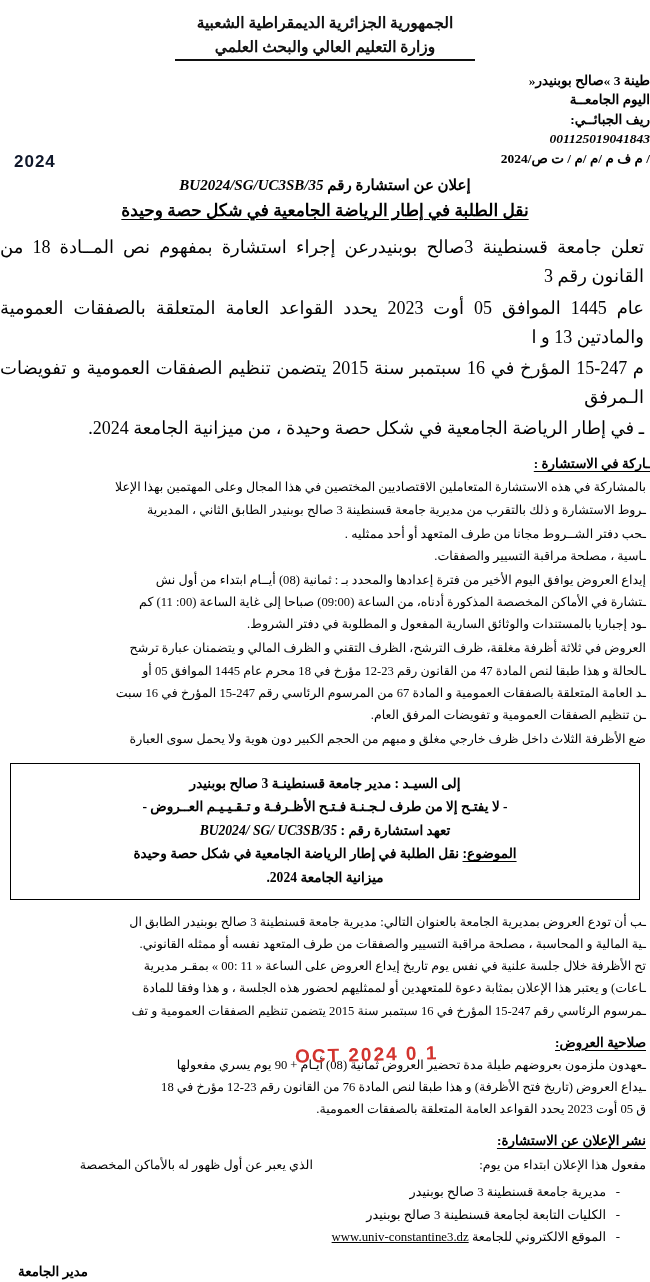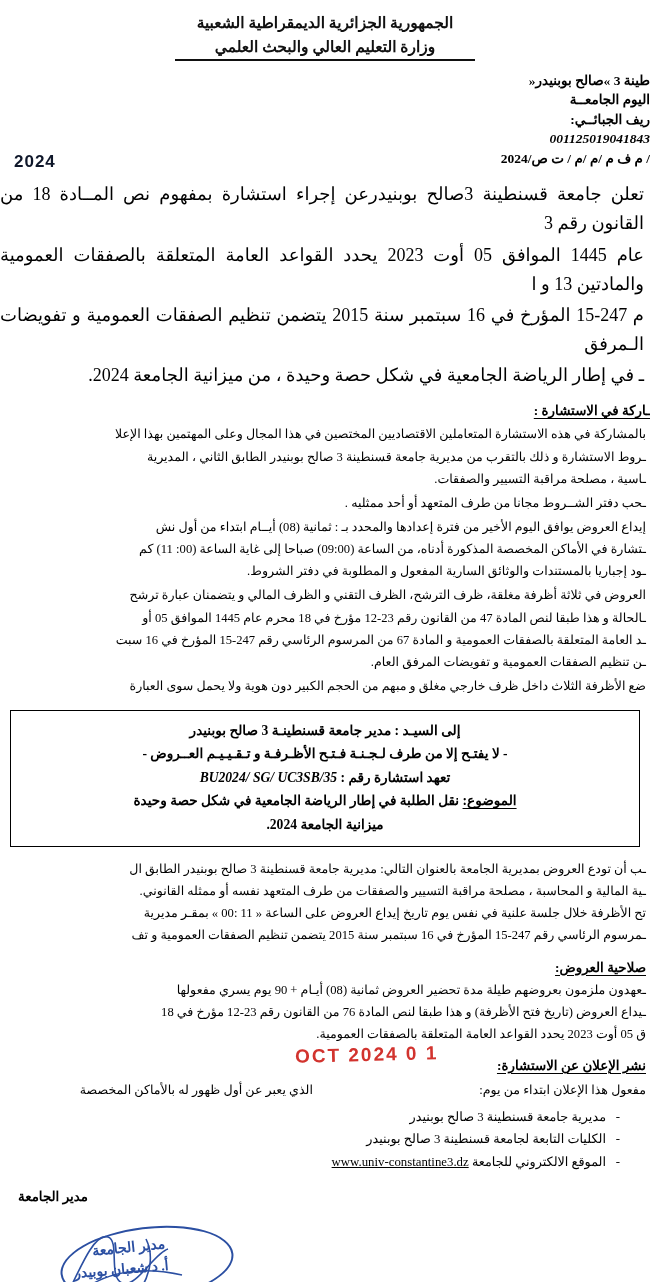--- a/index.html
+++ b/index.html
@@ -250,31 +250,37 @@
   <div class="ident">
     <div>طينة 3  »صالح بوبنيدر«</div>
     <div>اليوم الجامعــة</div>
     <div>ريف الجبائــي:</div>
     <div class="ltr">001125019041843</div>
     <div>/ م ف م /م /م / ت ص/2024</div>
   </div>
 
   <div class="stamp-year">2024</div>
 
+  <div class="title-block">
+    <div class="announce">
+      <span>إعلان عن استشارة رقم </span><span class="num">BU2024/SG/UC3SB/35</span>
+    </div>
+    <div class="main-title">نقل الطلبة في إطار الرياضة الجامعية في شكل حصة وحيدة</div>
+  </div>
 
   <div class="body-par">تعلن جامعة قسنطينة 3صالح بوبنيدرعن إجراء استشارة بمفهوم نص المــادة 18 من القانون رقم 3</div>
   <div class="body-par" style="margin-top:2px">عام 1445 الموافق 05 أوت 2023 يحدد القواعد العامة المتعلقة بالصفقات العمومية والمادتين  13 و ا</div>
   <div class="body-par" style="margin-top:2px">م 247-15 المؤرخ في 16 سبتمبر سنة 2015 يتضمن تنظيم الصفقات العمومية و تفويضات الـمرفق</div>
   <div class="body-par" style="margin-top:2px">ـ في إطار الرياضة الجامعية في شكل حصة وحيدة ، من ميزانية الجامعة 2024.</div>
 
   <div class="section-head">ـاركة في الاستشارة :</div>
   <div class="para">بالمشاركة في هذه الاستشارة المتعاملين الاقتصاديين المختصين في هذا المجال وعلى المهتمين بهذا الإعلا</div>
   <div class="para" style="margin-top:2px">ـروط الاستشارة و ذلك بالتقرب من مديرية جامعة قسنطينة 3 صالح  بوبنيدر  الطابق الثاني ، المديرية</div>
+  <div class="para" style="margin-top:4px">ـحب دفتر الشــروط مجانا من طرف المتعهد أو أحد ممثليه .</div>
   <div class="para" style="margin-top:2px">ـاسية ، مصلحة مراقبة التسيير والصفقات.</div>
-  <div class="para" style="margin-top:4px">ـحب دفتر الشــروط مجانا من طرف المتعهد أو أحد ممثليه .</div>
   <div class="para" style="margin-top:4px">إيداع العروض يوافق اليوم الأخير من فترة إعدادها والمحدد بـ : ثمانية  (08) أيــام ابتداء من أول نش</div>
   <div class="para" style="margin-top:2px">ـتشارة في الأماكن المخصصة المذكورة أدناه، من الساعة (09:00) صباحا إلى غاية الساعة (00: 11) كم</div>
   <div class="para" style="margin-top:2px">ـود إجباريا بالمستندات والوثائق السارية المفعول و المطلوبة في دفتر الشروط.</div>
   <div class="para" style="margin-top:4px">العروض في ثلاثة أظرفة مغلقة، ظرف الترشح، الظرف التقني و الظرف المالي و يتضمنان عبارة ترشح</div>
   <div class="para" style="margin-top:2px">ـالحالة و هذا طبقا لنص المادة 47 من القانون رقم 23-12 مؤرخ في 18 محرم عام 1445 الموافق 05 أو</div>
   <div class="para" style="margin-top:2px">ـد العامة المتعلقة بالصفقات العمومية  و المادة 67 من المرسوم الرئاسي رقم 247-15 المؤرخ في 16 سبت</div>
   <div class="para" style="margin-top:2px">ـن تنظيم الصفقات العمومية و تفويضات المرفق العام.</div>
   <div class="para" style="margin-top:4px">ضع الأظرفة الثلاث  داخل ظرف خارجي مغلق و مبهم من الحجم الكبير دون هوية ولا يحمل سوى العبارة</div>
 
   <div class="box">
@@ -287,20 +293,21 @@
     <div>
       <span class="u">الموضوع:</span>
       <span>نقل الطلبة في إطار الرياضة الجامعية في شكل حصة وحيدة</span>
     </div>
     <div>ميزانية الجامعة 2024.</div>
   </div>
 
   <div class="para" style="margin-top:12px">ـب أن تودع العروض بمديرية الجامعة بالعنوان التالي: مديرية جامعة  قسنطينة 3 صالح بوبنيدر الطابق ال</div>
   <div class="para" style="margin-top:2px">ـية المالية و  المحاسبة ، مصلحة مراقبة التسيير والصفقات من طرف المتعهد نفسه أو ممثله القانوني.</div>
   <div class="para" style="margin-top:2px">تح الأظرفة خلال جلسة علنية في نفس يوم تاريخ إيداع العروض على الساعة « 11 :00 » بمقـر مديرية</div>
+  <div class="para" style="margin-top:2px">ـاعات) و يعتبر هذا الإعلان بمثابة دعوة للمتعهدين أو لممثليهم لحضور هذه الجلسة ، و هذا وفقا للمادة</div>
   <div class="para" style="margin-top:2px">ـمرسوم الرئاسي رقم 247-15 المؤرخ في 16 سبتمبر سنة 2015 يتضمن تنظيم الصفقات العمومية و تف</div>
 
   <div class="sub-head">صلاحية العروض:</div>
   <div class="para" style="margin-top:4px">ـعهدون ملزمون بعروضهم طيلة مدة تحضير العروض ثمانية  (08) أيـام + 90 يوم  يسري مفعولها</div>
   <div class="para" style="margin-top:2px">ـيداع العروض (تاريخ فتح الأظرفة) و هذا طبقا لنص المادة 76 من القانون رقم 23-12 مؤرخ في 18</div>
   <div class="para" style="margin-top:2px">ق 05 أوت 2023 يحدد القواعد العامة المتعلقة بالصفقات العمومية.</div>
 
   <div class="sub-head">نشر الإعلان عن الاستشارة:</div>
   <div class="para" style="margin-top:6px">
     <span>مفعول هذا الإعلان ابتداء من يوم: </span>

